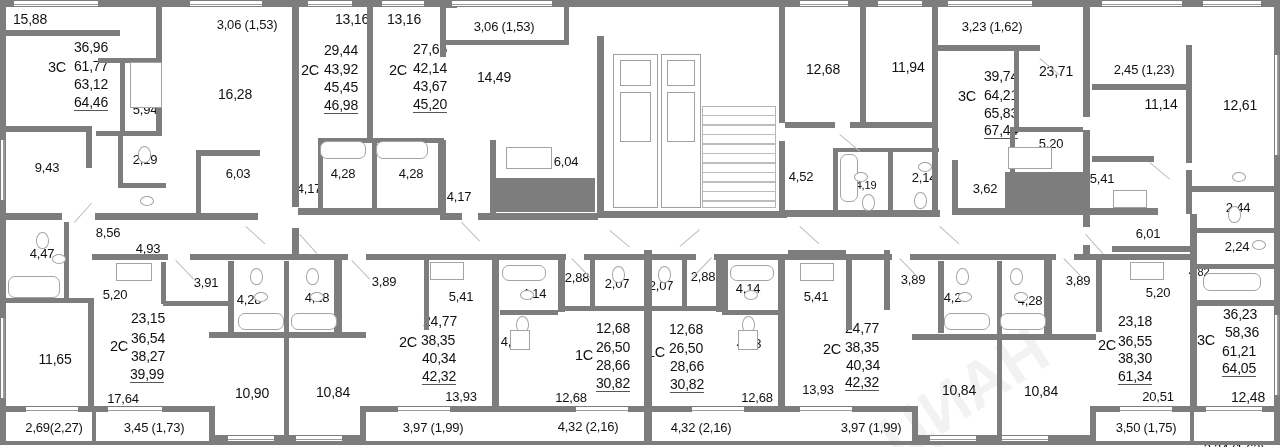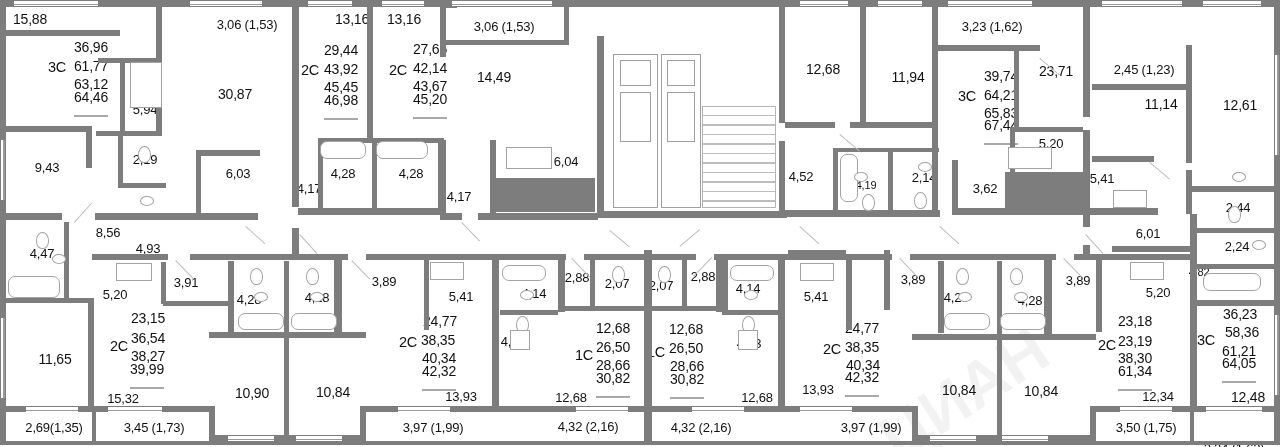--- a/index.html
+++ b/index.html
@@ -5,21 +5,21 @@
   html,body{margin:0;padding:0;background:#ffffff;}
   #plan{position:relative;width:1280px;height:447px;background:#ffffff;overflow:hidden;
         font-family:"Liberation Sans",sans-serif;color:#111;}
   .w{position:absolute;background:#7d7d7d;}
   .lbl{position:absolute;transform:translate(-50%,-50%);font-size:13px;white-space:nowrap;
        letter-spacing:-0.2px;line-height:1;}
   .big{font-size:14px;}
   .sm{font-size:11px;}
   .utype{font-size:14.5px;}
   .aval{font-size:14px;}
-  .und{border-bottom:1px solid #555;padding-bottom:12px;}
+  .und{border-bottom:1px solid #555;padding-bottom:1px;}
   .fix{position:absolute;border:1.5px solid #a3a3a3;background:#fff;box-sizing:border-box;}
   .tub{border-radius:7px;}
   .toilet{border-radius:50% 50% 45% 45%;width:13px;height:17px;}
   .sink{border-radius:50%;width:14px;height:10px;}
   .door{position:absolute;width:26px;height:0;border-top:1.2px solid #bdbdbd;transform-origin:0 0;}
   .win{position:absolute;background:#fff;}
   .win i{position:absolute;left:0;top:50%;width:100%;height:1.5px;background:#9a9a9a;display:block;}
   .winv{position:absolute;background:#fff;}
   .winv i{position:absolute;top:0;left:50%;width:1.5px;height:100%;background:#9a9a9a;display:block;}
   .shaft{position:absolute;border:1.5px solid #9f9f9f;background:#fff;box-sizing:border-box;}
@@ -39,27 +39,27 @@
 
   <span class="lbl big" style="left:30px;top:19px">15,88</span>
   <span class="lbl utype" style="left:57px;top:67px">3С</span>
   <span class="lbl aval" style="left:91px;top:47px">36,96</span>
   <span class="lbl aval" style="left:91px;top:66px">61,77</span>
   <span class="lbl aval" style="left:91px;top:84px">63,12</span>
   <span class="lbl aval und" style="left:91px;top:103px">64,46</span>
   <span class="lbl" style="left:145px;top:109px">5,94</span>
   <span class="lbl" style="left:145px;top:159px">2,19</span>
   <span class="lbl" style="left:47px;top:167px">9,43</span>
-  <span class="lbl big" style="left:235px;top:94px">30,87</span>
+  <span class="lbl big" style="left:235px;top:94px">16,28</span>
   <span class="lbl" style="left:238px;top:173px">6,03</span>
   <span class="lbl" style="left:108px;top:232px">8,56</span>
   <span class="lbl" style="left:148px;top:248px">4,93</span>
   <span class="lbl" style="left:42px;top:253px">4,47</span>
   <span class="lbl big" style="left:55px;top:359px">11,65</span>
-  <span class="lbl" style="left:54px;top:427px">2,69(1,35)</span>
+  <span class="lbl" style="left:54px;top:427px">2,69(2,27)</span>
 
   <span class="lbl" style="left:247px;top:24px">3,06 (1,53)</span>
   <span class="lbl big" style="left:352px;top:19px">13,16</span>
   <span class="lbl utype" style="left:310px;top:70px">2С</span>
   <span class="lbl aval" style="left:341px;top:50px">29,44</span>
   <span class="lbl aval" style="left:341px;top:69px">43,92</span>
   <span class="lbl aval" style="left:341px;top:87px">45,45</span>
   <span class="lbl aval und" style="left:341px;top:106px">46,98</span>
   <span class="lbl" style="left:309px;top:188px">4,17</span>
   <span class="lbl" style="left:343px;top:173px">4,28</span>
@@ -70,21 +70,21 @@
   <span class="lbl aval" style="left:430px;top:68px">42,14</span>
   <span class="lbl aval" style="left:430px;top:86px">43,67</span>
   <span class="lbl aval und" style="left:430px;top:105px">45,20</span>
   <span class="lbl" style="left:411px;top:173px">4,28</span>
   <span class="lbl" style="left:504px;top:26px">3,06 (1,53)</span>
   <span class="lbl big" style="left:494px;top:77px">14,49</span>
   <span class="lbl" style="left:459px;top:196px">4,17</span>
   <span class="lbl" style="left:566px;top:161px">6,04</span>
 
   <span class="lbl big" style="left:823px;top:69px">12,68</span>
-  <span class="lbl big" style="left:908px;top:77px">11,94</span>
+  <span class="lbl big" style="left:908px;top:67px">11,94</span>
   <span class="lbl" style="left:801px;top:176px">4,52</span>
   <span class="lbl sm" style="left:866px;top:185px">4,19</span>
   <span class="lbl" style="left:924px;top:177px">2,14</span>
   <span class="lbl" style="left:985px;top:188px">3,62</span>
   <span class="lbl utype" style="left:967px;top:96px">3С</span>
   <span class="lbl aval" style="left:1001px;top:76px">39,74</span>
   <span class="lbl aval" style="left:1001px;top:95px">64,21</span>
   <span class="lbl aval" style="left:1001px;top:113px">65,83</span>
   <span class="lbl aval und" style="left:1001px;top:131px">67,44</span>
   <span class="lbl big" style="left:1056px;top:71px">23,71</span>
@@ -101,28 +101,28 @@
   <span class="lbl sm" style="left:1199px;top:272px">4,82</span>
   <span class="lbl utype" style="left:1206px;top:340px">3С</span>
   <span class="lbl aval" style="left:1240px;top:314px">36,23</span>
   <span class="lbl aval" style="left:1242px;top:332px">58,36</span>
   <span class="lbl aval" style="left:1239px;top:351px">61,21</span>
   <span class="lbl aval und" style="left:1239px;top:369px">64,05</span>
   <span class="lbl big" style="left:1248px;top:397px">12,48</span>
   <span class="lbl" style="left:1234px;top:448px">3,24 (1,62)</span>
 
   <span class="lbl" style="left:115px;top:294px">5,20</span>
-  <span class="lbl" style="left:186px;top:282px">3,91</span>
+  <span class="lbl" style="left:206px;top:282px">3,91</span>
   <span class="lbl" style="left:249px;top:299px">4,28</span>
   <span class="lbl utype" style="left:119px;top:346px">2С</span>
   <span class="lbl aval" style="left:148px;top:318px">23,15</span>
   <span class="lbl aval" style="left:148px;top:338px">36,54</span>
   <span class="lbl aval" style="left:148px;top:356px">38,27</span>
   <span class="lbl aval und" style="left:147px;top:375px">39,99</span>
-  <span class="lbl" style="left:123px;top:398px">15,32</span>
+  <span class="lbl" style="left:123px;top:398px">17,64</span>
   <span class="lbl big" style="left:252px;top:393px">10,90</span>
   <span class="lbl" style="left:154px;top:427px">3,45 (1,73)</span>
 
   <span class="lbl" style="left:384px;top:281px">3,89</span>
   <span class="lbl" style="left:317px;top:297px">4,28</span>
   <span class="lbl big" style="left:333px;top:392px">10,84</span>
   <span class="lbl" style="left:461px;top:296px">5,41</span>
   <span class="lbl utype" style="left:408px;top:342px">2С</span>
   <span class="lbl aval" style="left:440px;top:321px">24,77</span>
   <span class="lbl aval" style="left:438px;top:340px">38,35</span>
@@ -165,24 +165,24 @@
   <span class="lbl aval und" style="left:862px;top:383px">42,32</span>
   <span class="lbl" style="left:818px;top:389px">13,93</span>
   <span class="lbl big" style="left:959px;top:390px">10,84</span>
   <span class="lbl" style="left:871px;top:427px">3,97 (1,99)</span>
 
   <span class="lbl" style="left:1078px;top:280px">3,89</span>
   <span class="lbl" style="left:1030px;top:300px">4,28</span>
   <span class="lbl" style="left:1158px;top:292px">5,20</span>
   <span class="lbl utype" style="left:1107px;top:345px">2С</span>
   <span class="lbl aval" style="left:1135px;top:321px">23,18</span>
-  <span class="lbl aval" style="left:1135px;top:341px">23,19</span>
+  <span class="lbl aval" style="left:1135px;top:341px">36,55</span>
   <span class="lbl aval" style="left:1135px;top:358px">38,30</span>
   <span class="lbl aval und" style="left:1135px;top:377px">61,34</span>
-  <span class="lbl" style="left:1158px;top:396px">12,34</span>
+  <span class="lbl" style="left:1158px;top:396px">20,51</span>
   <span class="lbl big" style="left:1041px;top:391px">10,84</span>
   <span class="lbl" style="left:1146px;top:427px">3,50 (1,75)</span>
 <div class="w" style="left:0px;top:0px;width:1280px;height:7px"></div>
     <div class="w" style="left:0px;top:441px;width:1280px;height:4px"></div>
     <div class="w" style="left:0px;top:0px;width:6px;height:445px"></div>
     <div class="w" style="left:1274px;top:0px;width:6px;height:445px"></div>
     <div class="w" style="left:0px;top:30px;width:120px;height:6px"></div>
     <div class="w" style="left:156px;top:7px;width:6px;height:126px"></div>
     <div class="w" style="left:98px;top:58px;width:62px;height:5px"></div>
     <div class="w" style="left:120px;top:58px;width:5px;height:75px"></div>

